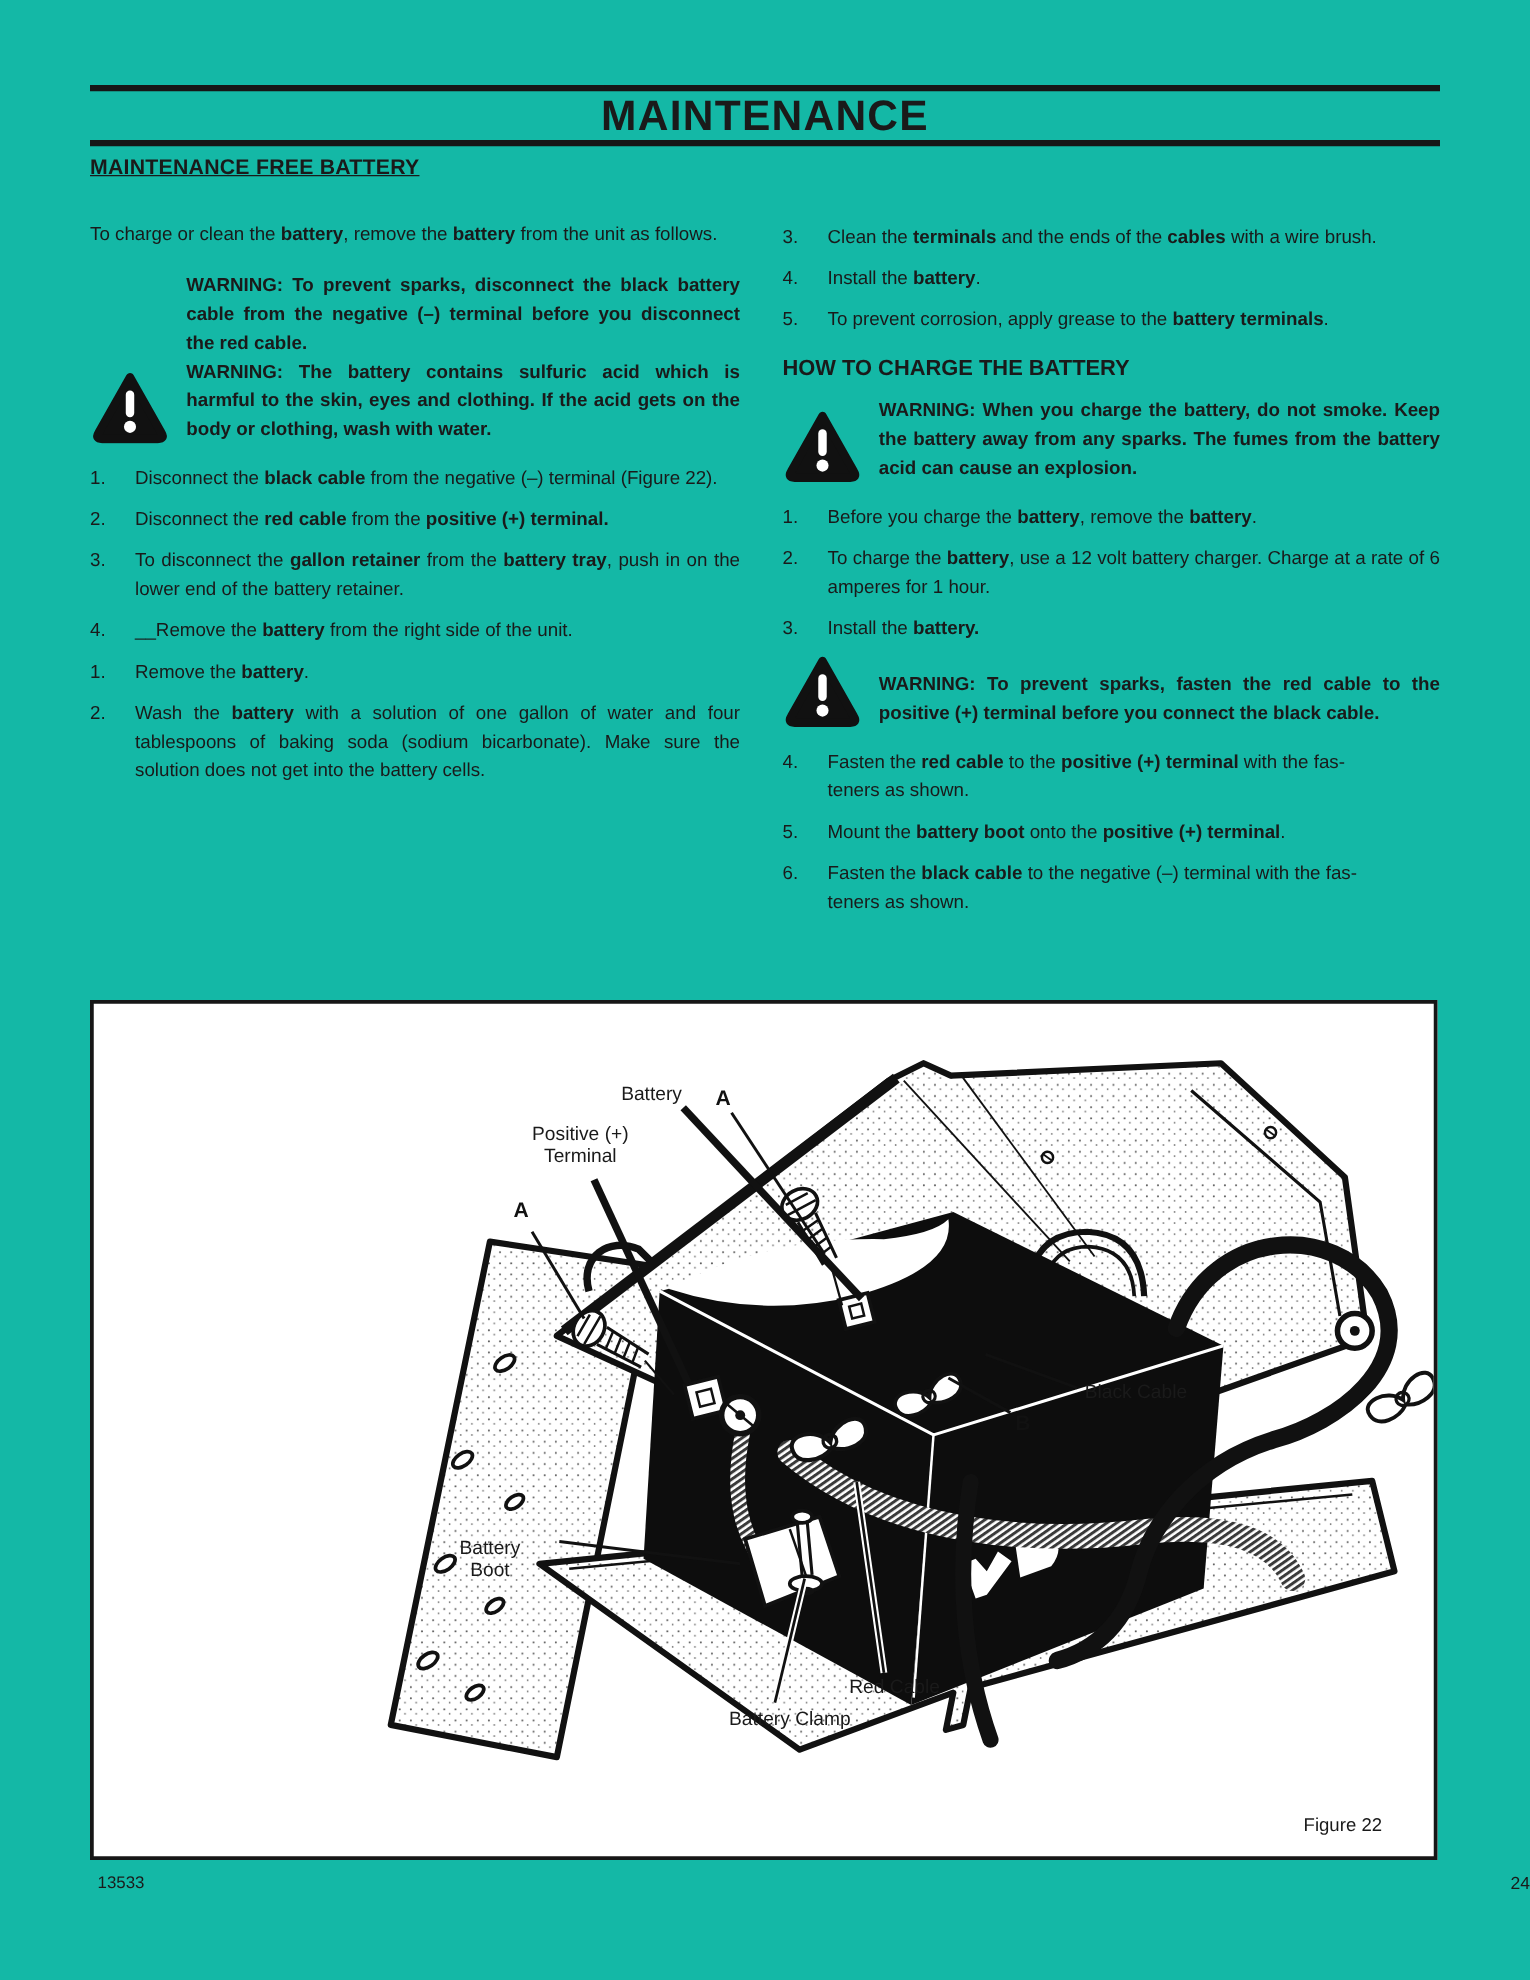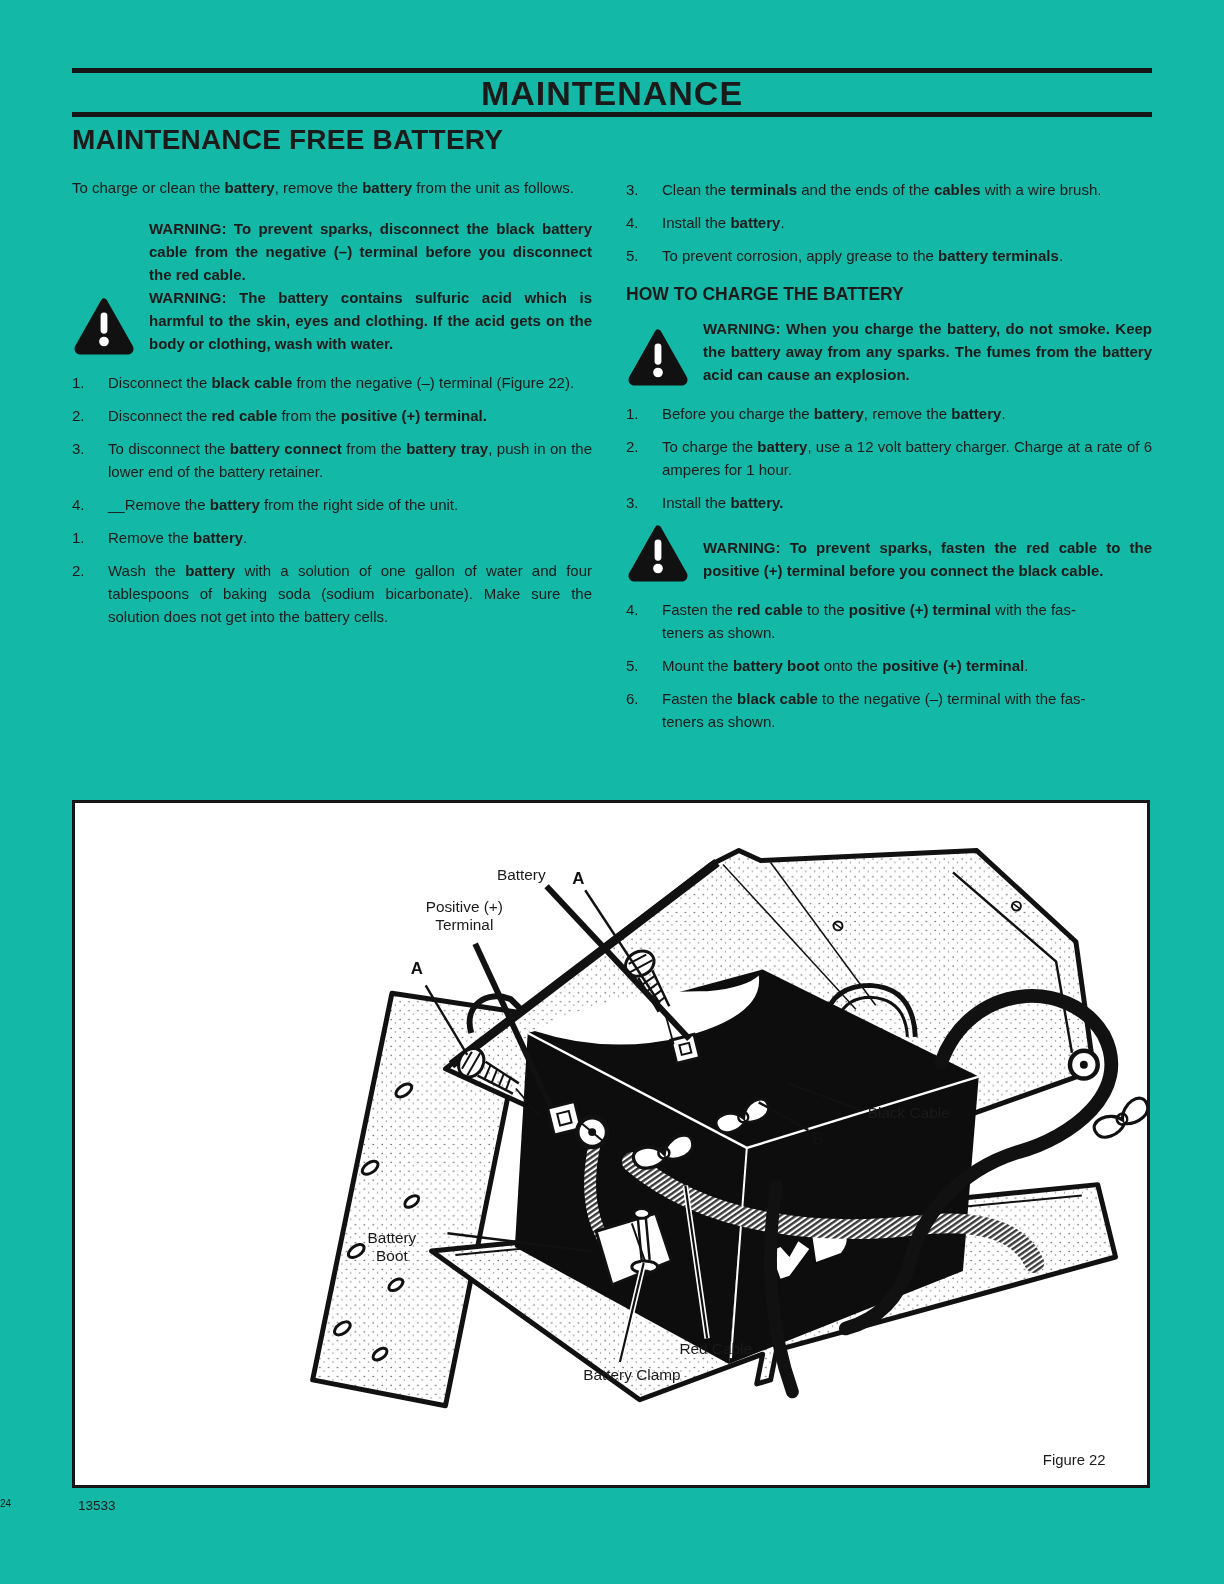--- a/index.html
+++ b/index.html
@@ -9,21 +9,21 @@
   }
   .rule{position:absolute;left:72px;width:1080px;height:5px;background:#161616;}
   .rule-top{top:68px;}
   .rule-under{top:112px;}
   .doc-title{
     position:absolute;top:74px;left:0;width:1224px;text-align:center;
     font-size:34px;font-weight:bold;letter-spacing:1px;
   }
   .section-title{
     position:absolute;top:124px;left:72px;
-    font-size:28px;font-weight:bold;letter-spacing:0.2px;
+    font-size:17px;font-weight:bold;letter-spacing:0.2px;text-decoration:underline;
   }
   .columns{
     position:absolute;top:176px;left:72px;width:1080px;
     display:flex;gap:34px;font-size:15px;line-height:23px;
   }
   .col-left{width:520px;}
   .col-right{width:526px;}
   .subhead{font-size:17.5px;font-weight:bold;margin:0 0 12px 0;line-height:22px;}
   .subhead.mt{margin-top:16px;}
   .para{text-align:justify;margin:0 0 18px 0;}
@@ -38,21 +38,21 @@
   .figure-box{
     position:absolute;top:800px;left:72px;width:1078px;height:688px;
     border:3px solid #161616;box-sizing:border-box;background:#fff;
   }
   .figure-box svg{position:absolute;left:0;top:0;width:100%;height:100%;}
   svg text{font-family:"Liberation Sans",sans-serif;}
   .fig-label{font-size:15.5px;fill:#1a1a1a;}
   .fig-label-bold{font-size:17px;font-weight:bold;fill:#111;}
   .fig-caption{font-size:15px;fill:#1a1a1a;}
   .footer-doc{position:absolute;top:1498px;left:78px;font-size:13.5px;}
-  .footer-page{position:absolute;top:1498px;left:0;width:1224px;text-align:left;font-size:10px;}
+  .footer-page{position:absolute;top:1498px;left:0;width:1224px;text-align:right;font-size:14px;}
 </style>
 </head>
 <body>
 
 <div class="page">
 
   <div class="rule rule-top"></div>
   <div class="doc-title">MAINTENANCE</div>
   <div class="rule rule-under"></div>
 
@@ -82,21 +82,21 @@
         <div class="step">
           <span class="num">1.</span>
           <span class="txt"><span>Disconnect the </span><span class="b">black cable</span><span> from the negative (–) terminal (Figure 22).</span></span>
         </div>
         <div class="step">
           <span class="num">2.</span>
           <span class="txt"><span>Disconnect the </span><span class="b">red cable</span><span> from the </span><span class="b">positive (+) terminal.</span></span>
         </div>
         <div class="step">
           <span class="num">3.</span>
-          <span class="txt"><span>To disconnect the </span><span class="b">battery connect</span><span> from the </span><span class="b">battery tray</span><span>, push in on the lower end of the battery retainer.</span></span>
+          <span class="txt"><span>To disconnect the </span><span class="b">gallon retainer</span><span> from the </span><span class="b">battery tray</span><span>, push in on the lower end of the battery retainer.</span></span>
         </div>
         <div class="step">
           <span class="num">4.</span>
           <span class="txt"><span>__Remove the </span><span class="b">battery</span><span> from the right side of the unit.</span></span>
         </div>
       </div>
 
 
       <div class="steps-block">
         <div class="step">

